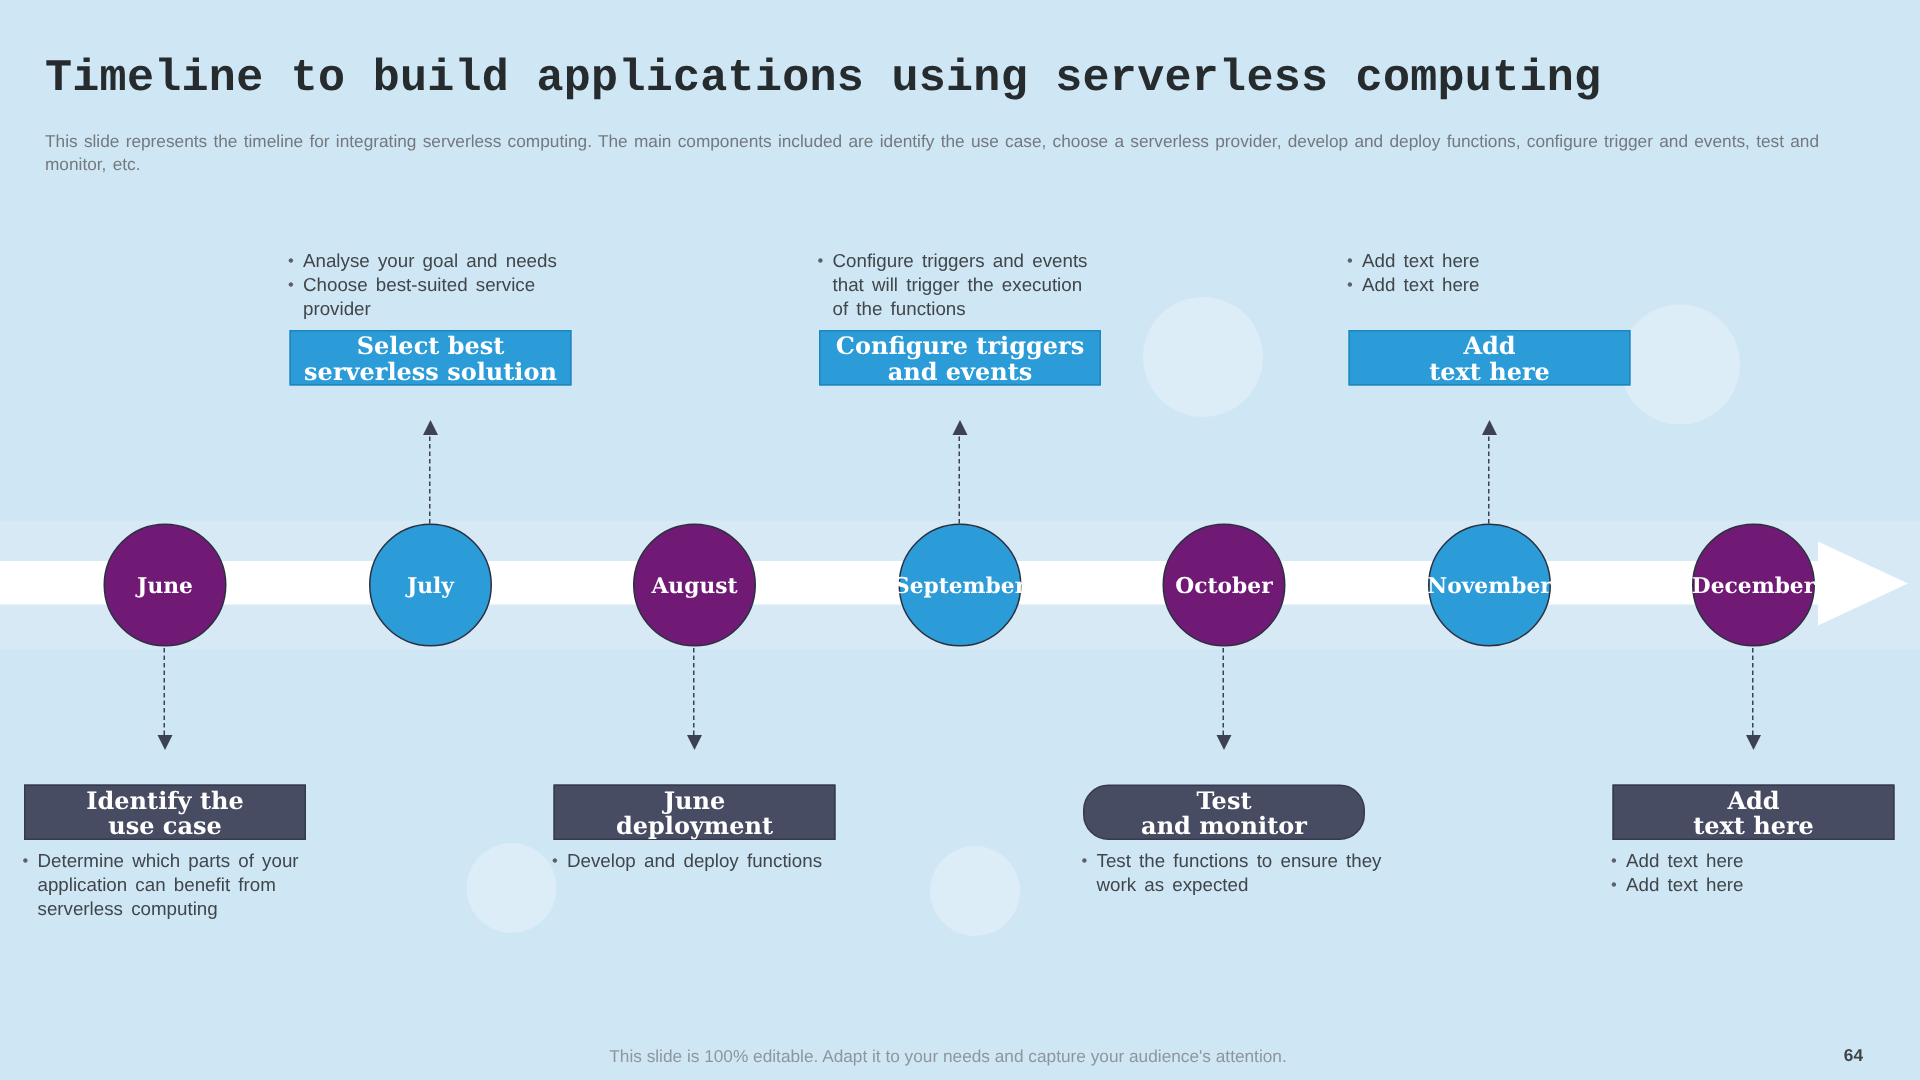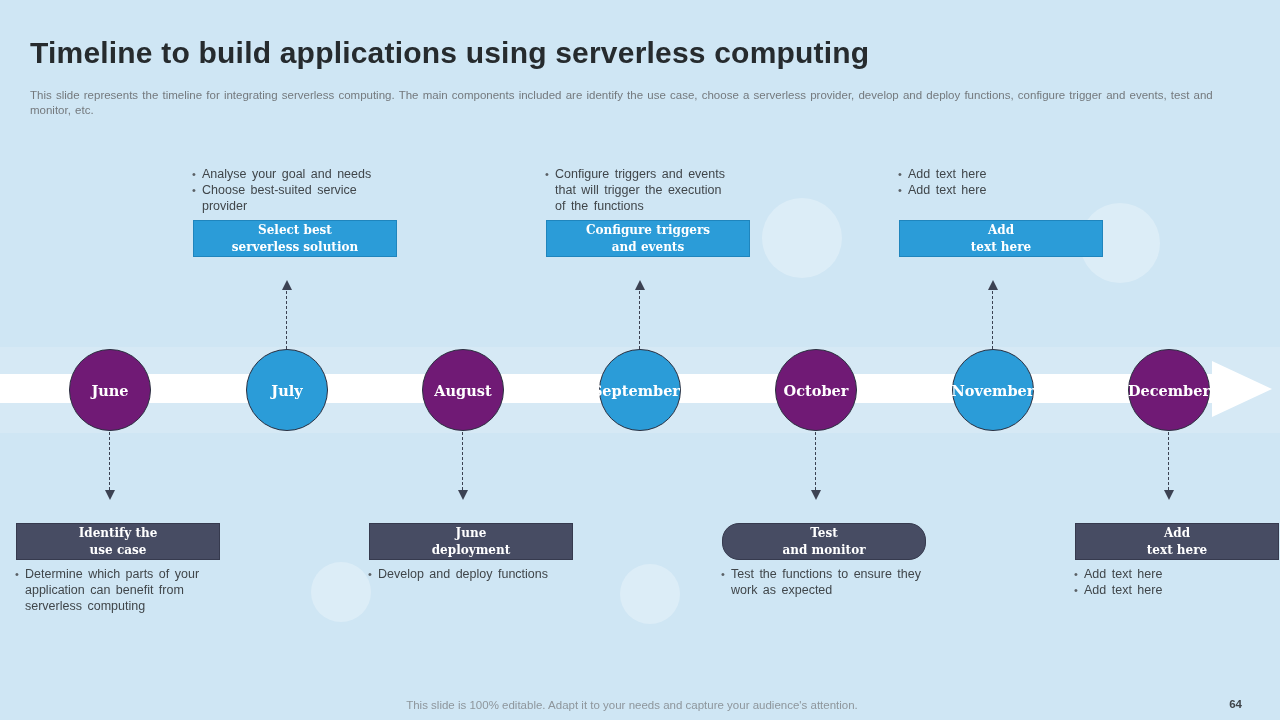--- a/index.html
+++ b/index.html
@@ -7,21 +7,21 @@
     position:relative;
     width:1280px;height:720px;
     background:#cfe6f4;
     overflow:hidden;
     font-family:"Liberation Sans", sans-serif;
   }
   .deco{position:absolute;border-radius:50%;background:rgba(255,255,255,0.28);}
   .glow-band{position:absolute;left:0;top:347px;width:1280px;height:86px;background:rgba(255,255,255,0.15);}
   .title{
     position:absolute;left:30px;top:36px;width:1100px;
-    font-family:Liberation Sans, sans-serif;font-weight:700;
+    font-family:Liberation Mono, monospace;font-weight:700;
     font-size:30px;color:#262b2e;letter-spacing:0.2px;
   }
   .subtitle{
     position:absolute;left:30px;top:88px;width:1212px;
     font-size:11.5px;line-height:15px;color:#74797d;word-spacing:1px;
   }
   .band{position:absolute;left:0;top:374px;width:1212px;height:29px;background:#ffffff;}
   .band-arrow{
     position:absolute;left:1212px;top:361px;width:0;height:0;
     border-top:28px solid transparent;border-bottom:28px solid transparent;
@@ -35,23 +35,23 @@
   }
   .circle.dark{background:#701a75;}
   .circle.blue{background:#2b9cd8;}
   .cline{position:absolute;width:0;height:58px;border-left:1.5px dashed #3c4252;z-index:1;}
   .cline.up{top:291px;}
   .cline.down{top:432px;}
   .ahead{position:absolute;width:0;height:0;z-index:1;}
   .ahead.up{top:280px;border-left:5px solid transparent;border-right:5px solid transparent;border-bottom:10px solid #3c4252;}
   .ahead.down{top:490px;border-left:5px solid transparent;border-right:5px solid transparent;border-top:10px solid #3c4252;}
   .stage-box{
-    position:absolute;width:204px;height:37px;z-index:2;
+    position:absolute;width:188px;height:37px;z-index:2;
     display:flex;flex-direction:column;align-items:center;justify-content:center;
-    font-family:"DejaVu Serif", serif;font-weight:700;font-size:12px;line-height:17px;
+    font-family:"DejaVu Serif", serif;font-weight:700;font-size:16px;line-height:17px;
     color:#ffffff;text-align:center;box-sizing:border-box;
   }
   .stage-box.blue{background:#2b9cd8;top:220px;border:1px solid #1f85bd;}
   .stage-box.navy{background:#474c63;top:523px;border:1px solid #363a4e;}
   .bullets{position:absolute;z-index:2;width:208px;font-size:12.5px;line-height:16px;color:#40464a;word-spacing:2px;}
   .bullets.top{top:166px;width:196px;}
   .bullets.bottom{top:566px;width:216px;}
   .bullet{display:flex;}
   .bullet::before{content:"•";color:#5a6065;font-size:11px;flex:0 0 16px;text-align:center;line-height:16px;}
   .bullet .btext{flex:1;}
@@ -122,21 +122,21 @@
   <div class="stage-box navy" style="left:369px;">
     <span>June</span>
     <span>deployment</span>
   </div>
   <div class="bullets bottom" style="left:362px;">
     <div class="bullet">
         <span class="btext">Develop and deploy functions</span>
       </div>
   </div>
 
-  <div class="circle blue" style="left:599px;justify-content:flex-end;">
+  <div class="circle blue" style="left:599px;">
     <span>September</span>
   </div>
   <div class="cline up" style="left:639px;"></div>
   <div class="ahead up" style="left:635px;"></div>
   <div class="stage-box blue" style="left:546px;">
     <span>Configure triggers</span>
     <span>and events</span>
   </div>
   <div class="bullets top" style="left:539px;">
     <div class="bullet">

